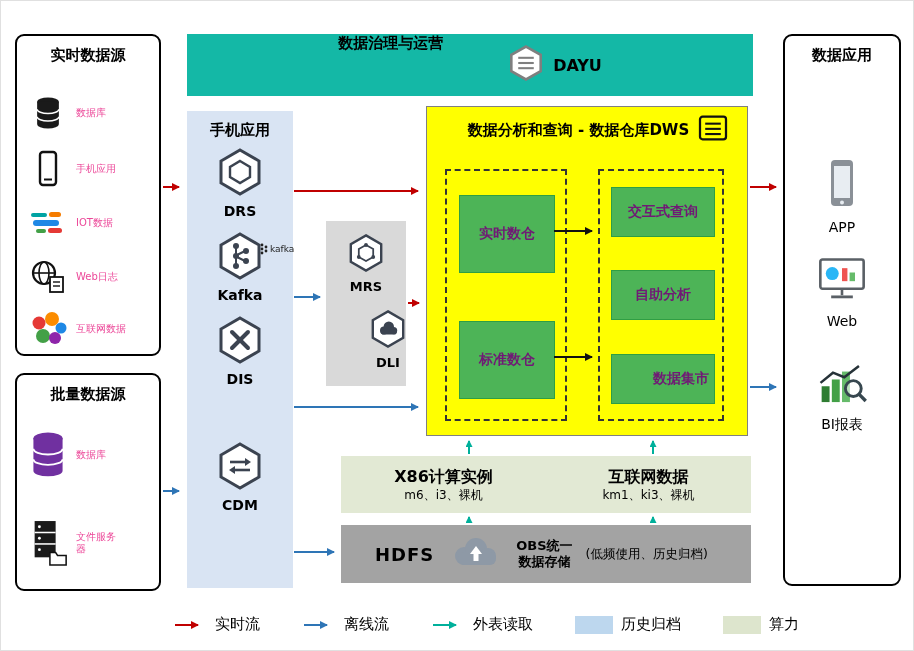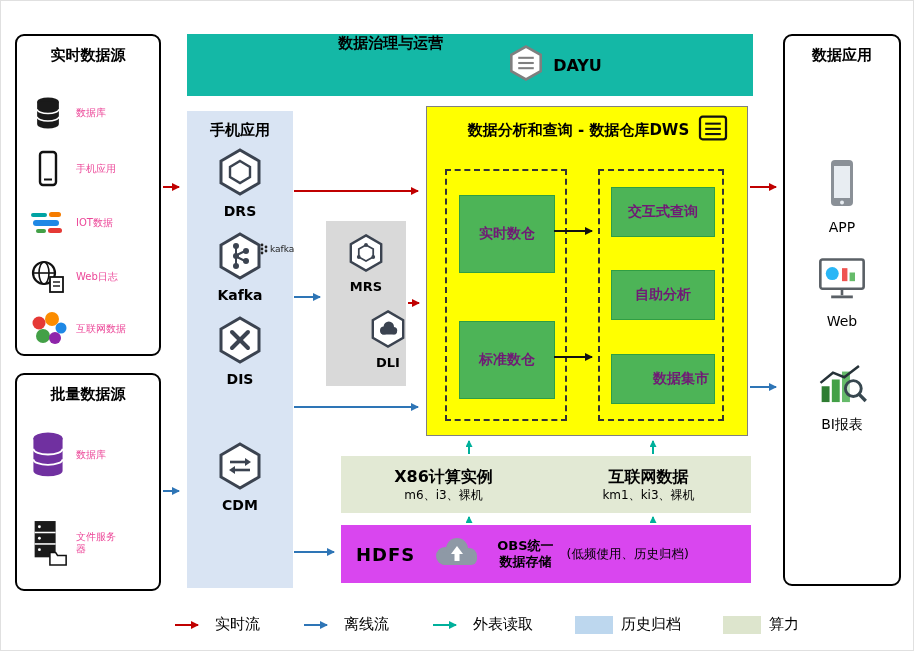--- a/index.html
+++ b/index.html
@@ -50,21 +50,21 @@
   #mod-sa  { left:11px; top:99px;  width:104px; height:50px; }
   #mod-dm  { left:11px; top:183px; width:104px; height:50px;padding-left:36px; }
 
   
   #compute { position:absolute; left:340px; top:455px; width:410px; height:57px; background:#e2e9d4; display:flex; }
   .compute-half { flex:1; display:flex; flex-direction:column; align-items:center; justify-content:center; line-height:1.35; }
   .compute-title { font-size:16px; font-weight:bold; color:#000; }
   .compute-detail { font-size:12px; color:#000; }
 
   
-  #hdfs-box { position:absolute; left:340px; top:524px; width:410px; height:58px; background:#d946ef; display:flex; align-items:center; padding-left:15px; gap:13px; }
+  #hdfs-box { position:absolute; left:340px; top:524px; width:410px; height:58px; background:#a3a3a3; display:flex; align-items:center; padding-left:34px; gap:13px; }
   .hdfs-label { font-size:18px; font-weight:bold; letter-spacing:1px; color:#000; }
   .obs-lines { font-size:13px; font-weight:bold; color:#000; text-align:center; line-height:1.25; }
   .obs-note { font-size:12.5px; color:#000; }
 
   
   #apps-box { left:782px; top:33px; width:118px; height:552px; }
   .app-item { position:absolute; left:0; right:0; display:flex; flex-direction:column; align-items:center; gap:5px; }
   .app-label { font-size:14px; color:#000; }
   .app-0 { top:122px; } .app-1 { top:218px; } .app-2 { top:325px; }
 

